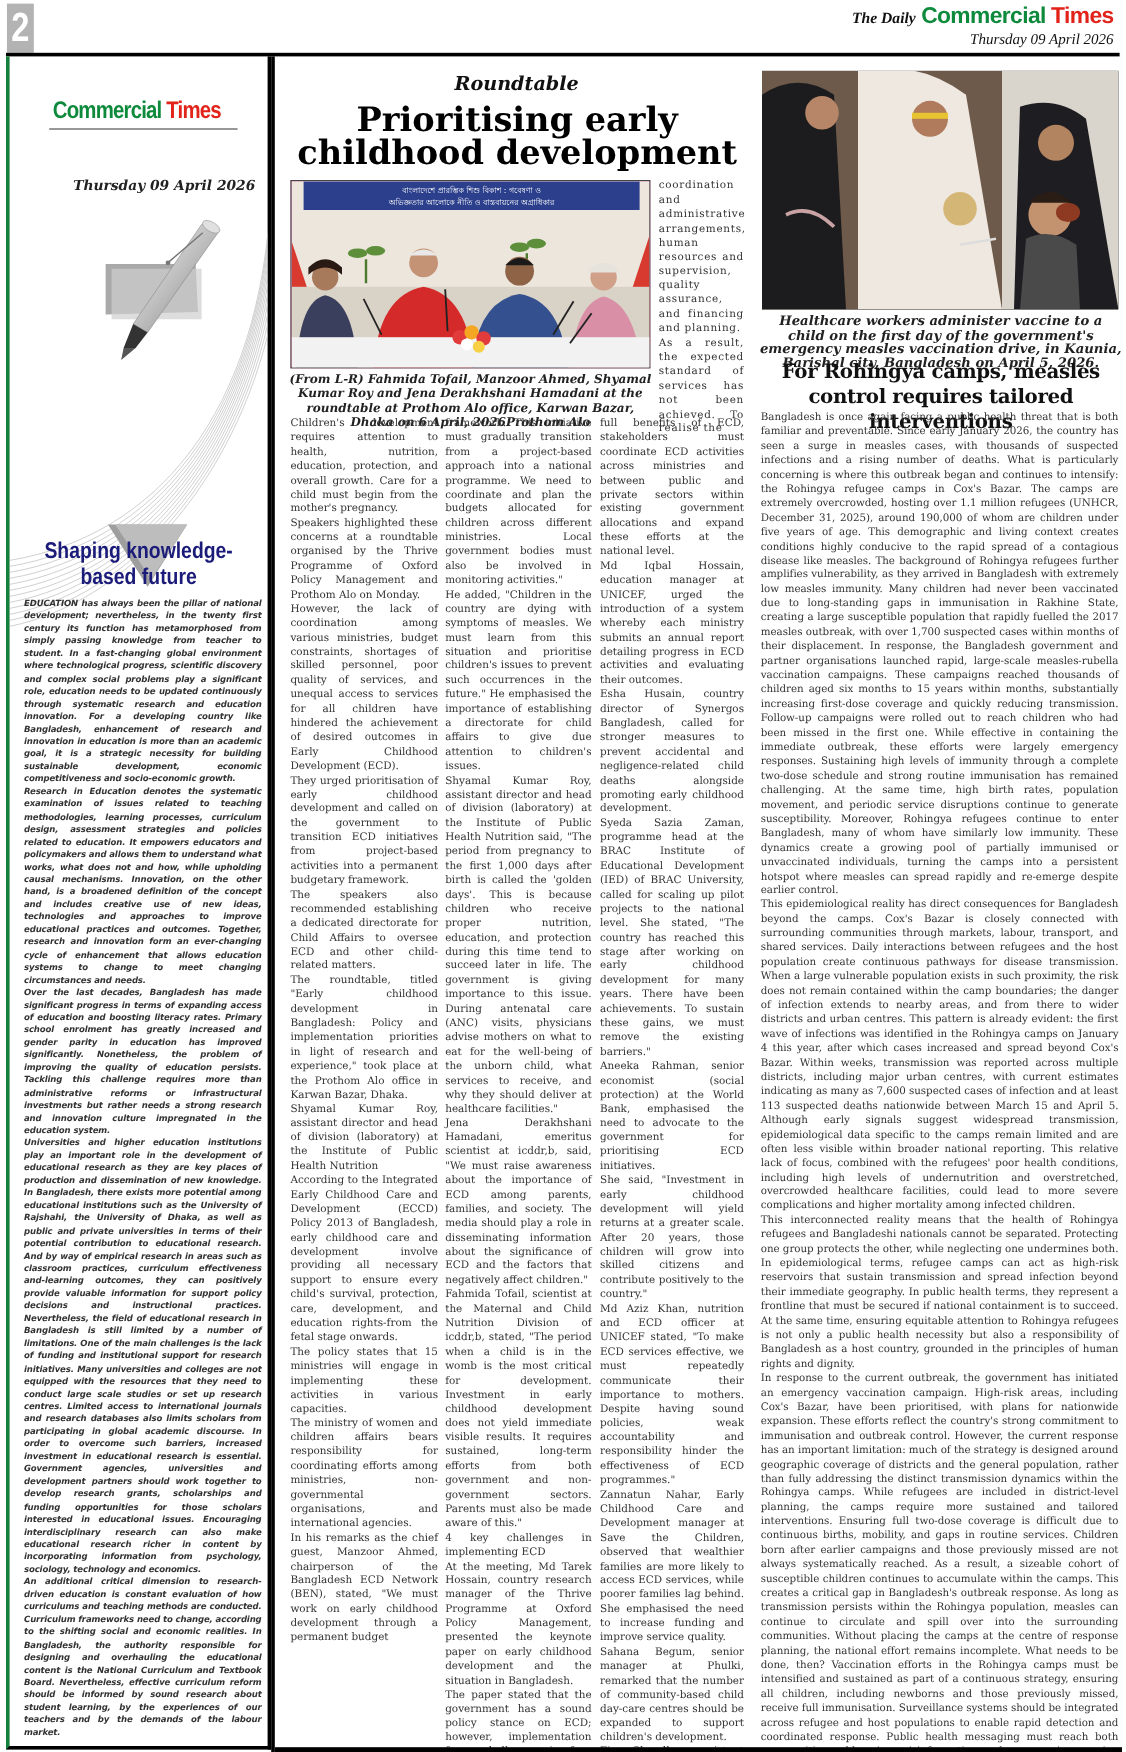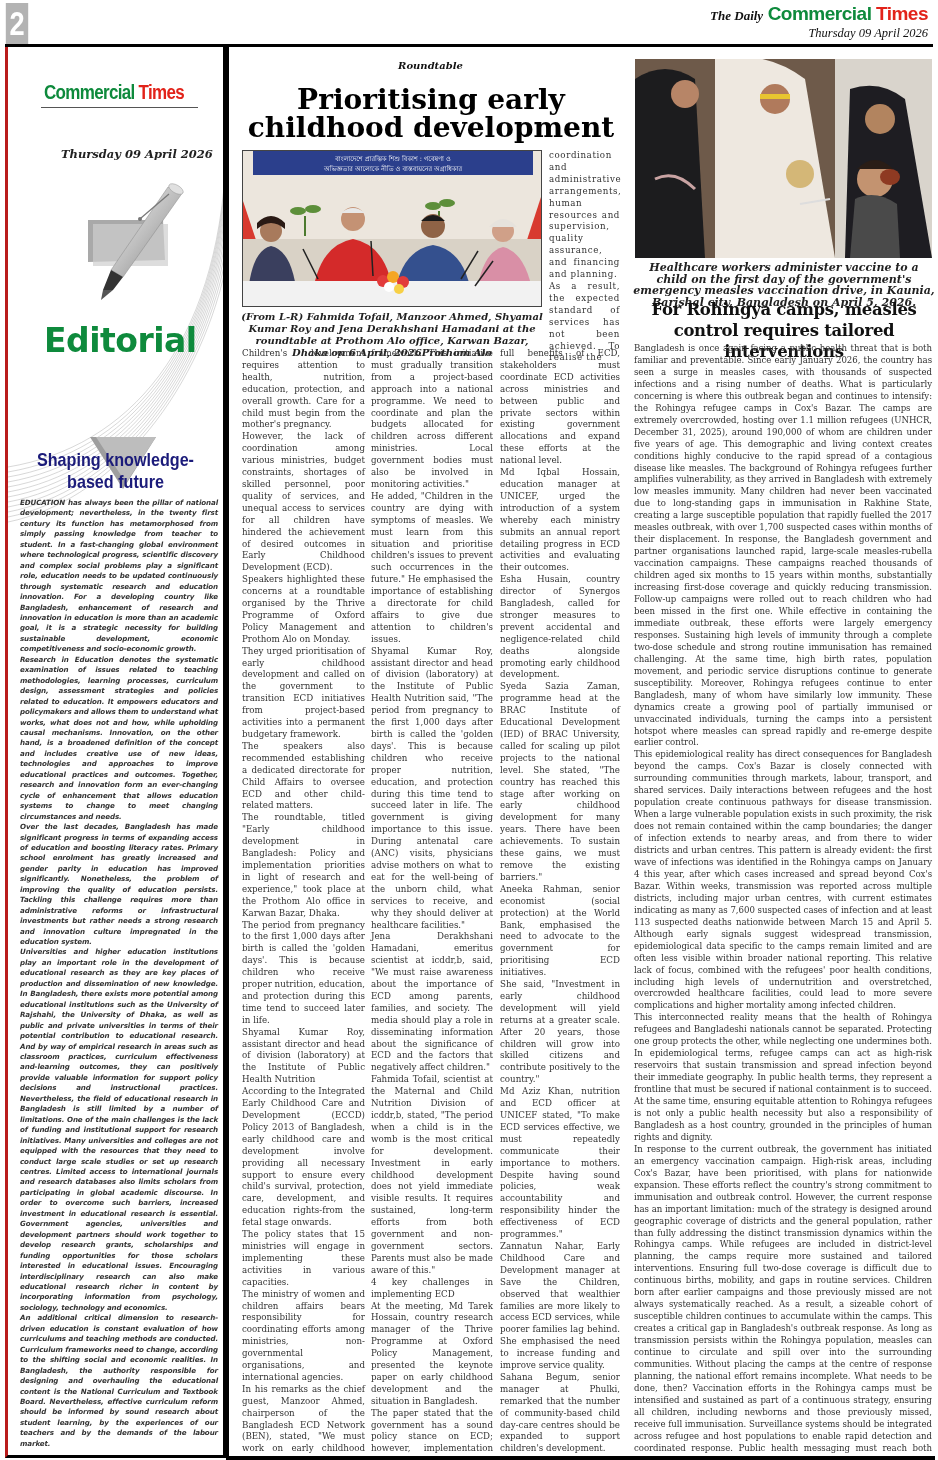--- a/index.html
+++ b/index.html
@@ -22,21 +22,21 @@
   .masthead-brand .times { font-family: "Liberation Sans", sans-serif; font-weight: bold; color: #e2231a; font-size: 19px; letter-spacing: -0.5px; }
   .masthead-date {
     position: absolute; right: 10px; top: 26px;
     font-family: "Liberation Serif", serif; font-style: italic; font-size: 12.5px; color: #111;
   }
   .top-rule { position: absolute; left: 5px; right: 5px; top: 44px; height: 3px; background: #000; }
 
   
   .editorial {
     position: absolute; left: 5px; top: 47px; width: 221px; height: 1411px;
-    border-left: 3px solid #b91c1c; border-right: 3px solid #000; border-bottom: 3px solid #000;
+    border-left: 3px solid #15803d; border-right: 3px solid #000; border-bottom: 3px solid #000;
     overflow: hidden;
   }
   .editorial .swoosh { position: absolute; left: 0; top: 0; width: 221px; height: 480px; }
   .ed-brand {
     position: absolute; left: 36px; top: 34px; width: 160px;
     font-family: "Liberation Sans", sans-serif; font-weight: bold; font-size: 20px;
     letter-spacing: -0.8px; transform: scaleX(0.85); transform-origin: left;
     white-space: nowrap;
   }
   .ed-brand .g { color: #0e8a3c; }
@@ -64,21 +64,21 @@
     font-family: "DejaVu Sans", sans-serif; font-style: italic; font-weight: bold;
     font-size: 7.1px; line-height: 10.45px; color: #333; text-align: justify;
     letter-spacing: -0.1px;
   }
   .ed-body p { margin: 0; }
 
   
   .col-rule { position: absolute; top: 47px; width: 3px; background: #000; }
   .kicker {
     position: absolute; left: 232px; width: 397px; top: 60px; text-align: center;
-    font-family: "DejaVu Serif", serif; font-style: italic; font-weight: bold; font-size: 10px; color: #111;
+    font-family: "DejaVu Serif", serif; font-style: italic; font-weight: bold; font-size: 16px; color: #111;
   }
   .center-headline {
     position: absolute; left: 238px; width: 386px; top: 86px; text-align: center;
     font-family: "DejaVu Serif", serif; font-weight: bold; font-size: 28px; line-height: 28px; color: #000;
   }
   .photo1 {
     position: absolute; left: 242px; top: 150px; width: 300px; height: 157px;
     border: 1px solid #444; overflow: hidden; background: #f9a8d4;
   }
   .caption1 {
@@ -164,21 +164,20 @@
     <polygon points="15,38 90,38 92,78 15,80" fill="#a9a9a9"></polygon>
     <polygon points="20,42 95,42 95,84 20,84" fill="#cfcfcf" opacity="0.7"></polygon>
     <polygon points="95,5 110,10 50,95 38,88" fill="url(#penGrad)" stroke="#888" stroke-width="0.5"></polygon>
     <ellipse cx="103" cy="7" rx="8" ry="4" transform="rotate(30 103 7)" fill="#e0e0e0" stroke="#999" stroke-width="0.5"></ellipse>
     <line x1="96" y1="12" x2="68" y2="36" stroke="#777" stroke-width="1.2"></line>
     <circle cx="67" cy="37" r="2" fill="#777"></circle>
     <polygon points="38,88 50,95 40,108 30,108" fill="#333"></polygon>
     <polygon points="30,108 40,108 28,118" fill="#555"></polygon>
   </svg>
 
-  <div class="ed-title">Editorial</div>
 
   <svg class="arrow-icon" viewBox="0 0 70 56">
     <polygon points="2,2 68,2 35,54" fill="#9e9e9e"></polygon>
     <polygon points="8,2 68,2 38,48" fill="#bdbdbd"></polygon>
   </svg>
 
   <div class="ed-headline">Shaping knowledge-based future</div>
 
   <div class="ed-body">
     <p>EDUCATION has always been the pillar of national development; nevertheless, in the twenty first century its function has metamorphosed from simply passing knowledge from teacher to student. In a fast-changing global environment where technological progress, scientific discovery and complex social problems play a significant role, education needs to be updated continuously through systematic research and education innovation. For a developing country like Bangladesh, enhancement of research and innovation in education is more than an academic goal, it is a strategic necessity for building sustainable development, economic competitiveness and socio-economic growth.</p>
@@ -251,26 +250,25 @@
 </div>
 <div class="caption1">(From L-R) Fahmida Tofail, Manzoor Ahmed, Shyamal Kumar Roy and Jena Derakhshani Hamadani at the roundtable at Prothom Alo office, Karwan Bazar, Dhaka on 6 April, 2026Prothom Alo</div>
 
 <div class="body-col c3a">
   <p style="white-space: pre-line;">coordination and administrative arrangements, human resources and supervision, quality assurance, and financing and planning.
 As a result, the expected standard of services has not been achieved. To realise the</p>
 </div>
 
 <div class="body-col c1">
   <p>Children's development requires attention to health, nutrition, education, protection, and overall growth. Care for a child must begin from the mother's pregnancy.</p>
+  <p>Speakers highlighted these concerns at a roundtable organised by the Thrive Programme of Oxford Policy Management and Prothom Alo on Monday.</p>
   <p>However, the lack of coordination among various ministries, budget constraints, shortages of skilled personnel, poor quality of services, and unequal access to services for all children have hindered the achievement of desired outcomes in Early Childhood Development (ECD).</p>
-  <p>Speakers highlighted these concerns at a roundtable organised by the Thrive Programme of Oxford Policy Management and Prothom Alo on Monday.</p>
   <p>They urged prioritisation of early childhood development and called on the government to transition ECD initiatives from project-based activities into a permanent budgetary framework.</p>
   <p>The speakers also recommended establishing a dedicated directorate for Child Affairs to oversee ECD and other child-related matters.</p>
   <p>The roundtable, titled "Early childhood development in Bangladesh: Policy and implementation priorities in light of research and experience," took place at the Prothom Alo office in Karwan Bazar, Dhaka.</p>
-  <p>The period from pregnancy to the first 1,000 days after birth is called the 'golden days'. This is because children who receive proper nutrition, education, and protection during this time tend to succeed later in life.</p>
   <p>Shyamal Kumar Roy, assistant director and head of division (laboratory) at the Institute of Public Health Nutrition</p>
   <p>According to the Integrated Early Childhood Care and Development (ECCD) Policy 2013 of Bangladesh, early childhood care and development involve providing all necessary support to ensure every child's survival, protection, care, development, and education rights-from the fetal stage onwards.</p>
   <p>The policy states that 15 ministries will engage in implementing these activities in various capacities.</p>
   <p>The ministry of women and children affairs bears responsibility for coordinating efforts among ministries, non-governmental organisations, and international agencies.</p>
   <p>In his remarks as the chief guest, Manzoor Ahmed, chairperson of the Bangladesh ECD Network (BEN), stated, "We must work on early childhood development through a permanent budget</p>
 </div>
 
 <div class="body-col c2">
   <p>framework. This initiative must gradually transition from a project-based approach into a national programme. We need to coordinate and plan the budgets allocated for children across different ministries. Local government bodies must also be involved in monitoring activities."</p>
   <p>He added, "Children in the country are dying with symptoms of measles. We must learn from this situation and prioritise children's issues to prevent such occurrences in the future." He emphasised the importance of establishing a directorate for child affairs to give due attention to children's issues.</p>

